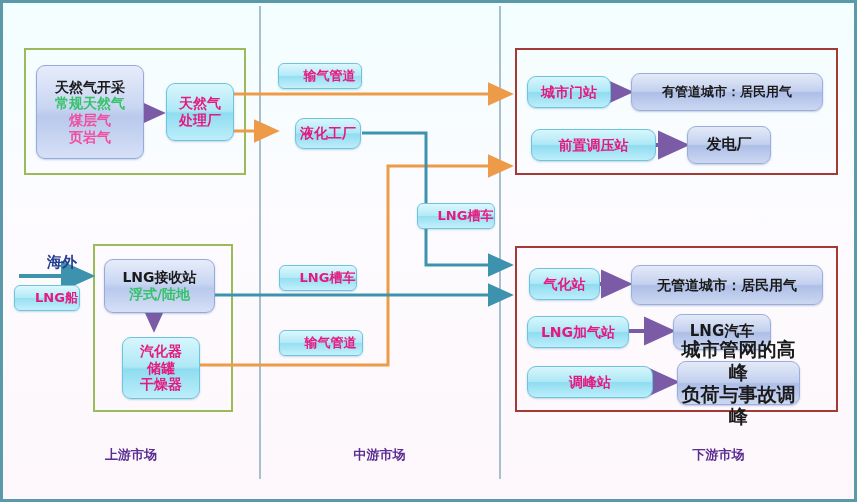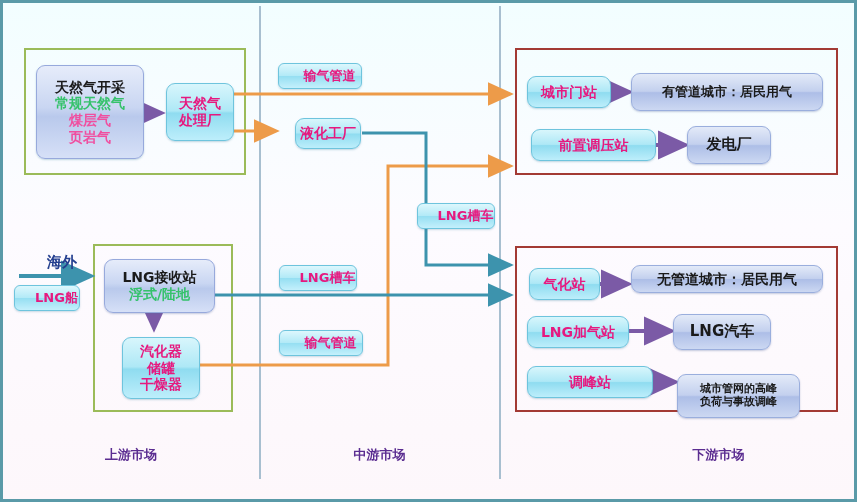--- a/index.html
+++ b/index.html
@@ -164,35 +164,35 @@
   <div class="node cy" style="left:528px;top:126px;width:125px;height:32px;font-size:14px;">
     <span class="t-mag">前置调压站</span>
   </div>
   <div class="node bp" style="left:684px;top:123px;width:84px;height:38px;font-size:15px;">
     <span class="t-black">发电厂</span>
   </div>
 
   <div class="node cy" style="left:526px;top:265px;width:71px;height:32px;font-size:14px;">
     <span class="t-mag">气化站</span>
   </div>
-  <div class="node bp" style="left:628px;top:262px;width:192px;height:28px;font-size:14px;">
+  <div class="node bp" style="left:628px;top:262px;width:192px;height:40px;font-size:14px;">
     <span class="t-black">无管道城市：居民用气</span>
   </div>
 
   <div class="node cy" style="left:524px;top:313px;width:102px;height:32px;font-size:14px;">
     <span class="t-mag">LNG加气站</span>
   </div>
   <div class="node bp" style="left:670px;top:311px;width:98px;height:36px;font-size:15px;">
     <span class="t-black">LNG汽车</span>
   </div>
 
   <div class="node cy" style="left:524px;top:363px;width:126px;height:32px;font-size:14px;">
     <span class="t-mag">调峰站</span>
   </div>
-  <div class="node bp" style="left:674px;top:371px;width:123px;height:44px;font-size:11px;">
+  <div class="node bp" style="left:674px;top:358px;width:123px;height:44px;font-size:19px;">
     <span class="t-black">城市管网的高峰</span>
     <span class="t-black">负荷与事故调峰</span>
   </div>
 
   <div class="footlabel" style="left:0px;top:443px;width:256px;">上游市场</div>
   <div class="footlabel" style="left:257px;top:443px;width:239px;font-family:Liberation Serif, serif;">中游市场</div>
   <div class="footlabel" style="left:497px;top:443px;width:413px;padding-left:12px;">下游市场</div>
 
 </div>
 

